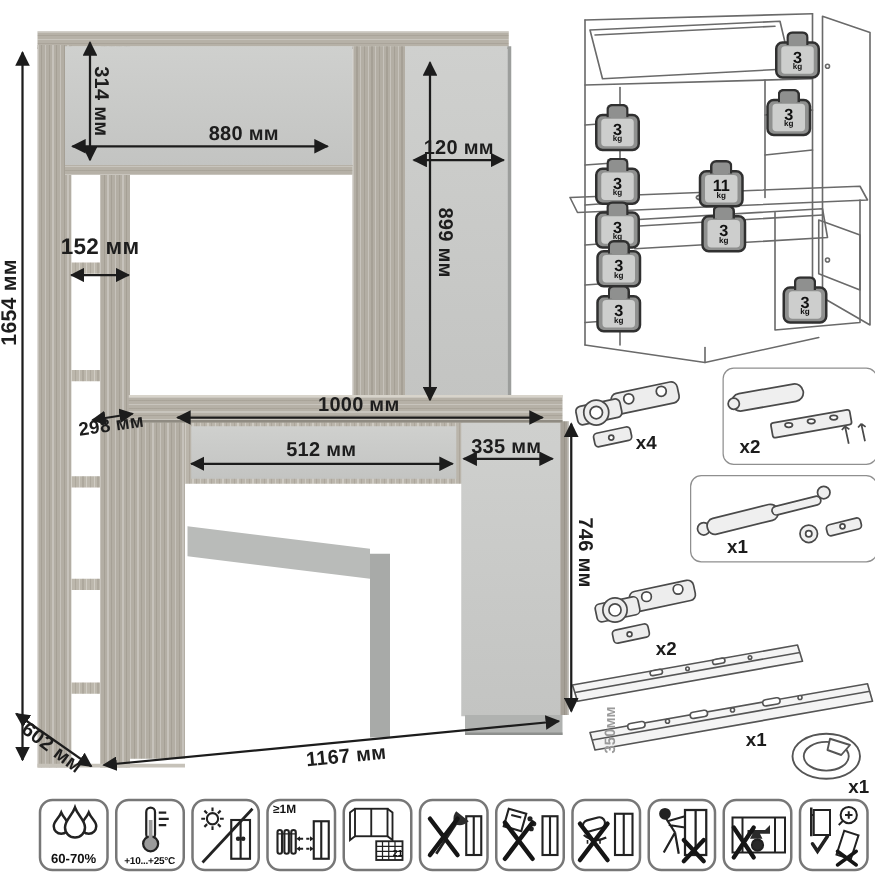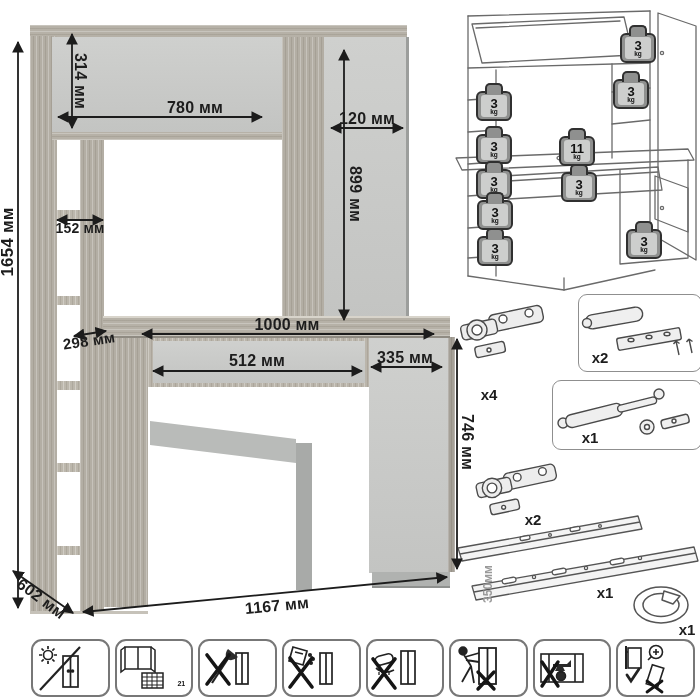--- a/index.html
+++ b/index.html
@@ -87,24 +87,24 @@
       <line x1="153" y1="371" x2="362" y2="371" marker-start="url(#ar)" marker-end="url(#ar)"></line>
       <line x1="371" y1="367" x2="442" y2="367" marker-start="url(#ar)" marker-end="url(#ar)"></line>
       <line x1="457" y1="339" x2="457" y2="569" marker-start="url(#ar)" marker-end="url(#ar)"></line>
       <line x1="13" y1="571" x2="73" y2="613" marker-start="url(#ar)" marker-end="url(#ar)"></line>
       <line x1="83" y1="612" x2="447" y2="577" marker-start="url(#ar)" marker-end="url(#ar)"></line>
     </g>
   </svg>
 
   <div class="dim rotm90" style="left:-52px;top:232px;width:120px;font-size:17px;">1654 мм</div>
   <div class="dim rot90" style="left:36px;top:72px;width:88px;">314 мм</div>
-  <div class="dim" style="left:150px;top:99px;width:90px;">780 мм</div>
+  <div class="dim" style="left:150px;top:99px;width:90px;">880 мм</div>
   <div class="dim" style="left:323px;top:110px;width:88px;">120 мм</div>
   <div class="dim rot90" style="left:309px;top:185px;width:92px;">899 мм</div>
-  <div class="dim" style="left:37px;top:220px;width:86px;font-size:14px;">152 мм</div>
+  <div class="dim" style="left:37px;top:187px;width:86px;font-size:18px;">152 мм</div>
   <div class="dim" style="left:46px;top:332px;width:86px;font-size:15px;transform:rotate(-8deg);">298 мм</div>
   <div class="dim" style="left:239px;top:316px;width:96px;">1000 мм</div>
   <div class="dim" style="left:214px;top:352px;width:86px;">512 мм</div>
   <div class="dim" style="left:362px;top:349px;width:86px;">335 мм</div>
   <div class="dim rot90" style="left:419px;top:433px;width:96px;">746 мм</div>
   <div class="dim" style="left:-5px;top:590px;width:92px;transform:rotate(37deg);">602 мм</div>
   <div class="dim" style="left:229px;top:597px;width:96px;transform:rotate(-5.5deg);">1167 мм</div>
 
   <svg class="abs" style="left:452px;top:8px;" width="248" height="290" viewBox="0 0 248 290">
     <g fill="none" stroke="#6a6a6a" stroke-width="1.3" stroke-linejoin="round" stroke-linecap="round">
@@ -207,21 +207,21 @@
       <rect x="34" y="14" width="54" height="17" rx="5" transform="rotate(-12 61 22)"></rect>
       <circle cx="48" cy="23" r="4" fill="#fff"></circle>
         <circle cx="74" cy="17" r="4" fill="#fff"></circle>
       <rect x="6" y="26" width="36" height="15" rx="4" transform="rotate(-12 24 33)"></rect>
       <circle cx="22" cy="34" r="10"></circle>
         <circle cx="22" cy="34" r="5" fill="#fff"></circle>
       <rect x="20" y="48" width="30" height="11" rx="3" transform="rotate(-12 35 53)"></rect>
       <circle cx="34" cy="54" r="2" fill="#fff"></circle>
     </g>
   </svg>
-  <div class="qty" style="left:472px;top:346px;margin-top:40px;">x4</div>
+  <div class="qty" style="left:500px;top:346px;">x4</div>
 
   <div class="hw-box" style="left:578px;top:294px;width:122px;height:76px;">
     <svg width="118" height="72" viewBox="0 0 118 72">
       <g stroke="#4a4a4a" stroke-width="1.4" fill="#efefef" stroke-linejoin="round">
         <rect x="6" y="16" width="58" height="14" rx="7" transform="rotate(-10 35 23)"></rect>
         <circle cx="8" cy="28" r="4.5"></circle>
         <rect x="38" y="38" width="64" height="12" rx="2" transform="rotate(-10 70 44)"></rect>
         <ellipse cx="52" cy="45" rx="3" ry="1.8" fill="#fff"></ellipse>
           <ellipse cx="70" cy="42" rx="3" ry="1.8" fill="#fff"></ellipse>
           <ellipse cx="88" cy="39" rx="3" ry="1.8" fill="#fff"></ellipse>
@@ -287,36 +287,72 @@
     <g stroke="#555" stroke-width="1.5" fill="#fff" stroke-linejoin="round">
       <ellipse cx="33" cy="25" rx="27" ry="18"></ellipse>
       <ellipse cx="33" cy="25" rx="18" ry="11.5"></ellipse>
       <path d="M36 11 L52 16 L45 24 L34 20 Z"></path>
     </g>
   </svg>
   <div class="qty" style="left:670px;top:621px;">x1</div>
 
   <div id="care-row">
 
-
+    <div class="care">
+      <svg width="50" height="40" viewBox="0 0 50 40">
+        <g fill="none" stroke="#222" stroke-width="2">
+          <path d="M14 8 C12 13 8 15 8 19 a6 6 0 0 0 12 0 C20 15 16 13 14 8 Z"></path>
+          <path d="M36 8 C34 13 30 15 30 19 a6 6 0 0 0 12 0 C42 15 38 13 36 8 Z"></path>
+          <path d="M25 4 C22.5 11 17 14 17 20 a8 8 0 0 0 16 0 C33 14 27.5 11 25 4 Z" fill="#fff"></path>
+        </g>
+      </svg>
+      <div class="ic-label lbl-hum">60-70%</div>
+    </div>
+
+    <div class="care">
+      <svg width="50" height="42" viewBox="0 0 50 42">
+        <g fill="none" stroke="#222" stroke-width="1.8">
+          <rect x="21" y="4" width="7" height="25" rx="3.5"></rect>
+          <circle cx="24.5" cy="33" r="6" fill="#9b9b9b"></circle>
+          <line x1="24.5" y1="14" x2="24.5" y2="29" stroke="#9b9b9b" stroke-width="3"></line>
+          <path d="M31 8 h6 M31 13 h8 M31 18 h6"></path>
+        </g>
+      </svg>
+      <div class="ic-label lbl-temp">+10...+25°C</div>
+    </div>
 
     <div class="care">
       <svg width="50" height="52" viewBox="0 0 50 52">
         <g fill="none" stroke="#222" stroke-width="1.7">
           <circle cx="13" cy="13" r="4.5"></circle>
           <path d="M13 4 v3 M13 19 v3 M4 13 h3 M19 13 h3 M6.5 6.5 l2.2 2.2 M17.3 17.3 l2.2 2.2 M19.5 6.5 l-2.2 2.2 M8.7 17.3 l-2.2 2.2"></path>
           <rect x="28" y="14" width="15" height="31"></rect>
           <line x1="35.5" y1="14" x2="35.5" y2="45"></line>
           <circle cx="33.5" cy="29" r="1" fill="#222"></circle>
             <circle cx="37.5" cy="29" r="1" fill="#222"></circle>
           <line x1="5" y1="48" x2="45" y2="5" stroke-width="2.2"></line>
         </g>
       </svg>
     </div>
 
+    <div class="care">
+      <svg width="50" height="52" viewBox="0 0 50 52">
+        <g fill="none" stroke="#222" stroke-width="1.7">
+          <rect x="5" y="22" width="3.6" height="19" rx="1.8"></rect>
+          <rect x="10.5" y="22" width="3.6" height="19" rx="1.8"></rect>
+          <rect x="16" y="22" width="3.6" height="19" rx="1.8"></rect>
+          <path d="M5 25 h15" stroke-width="1"></path>
+          <rect x="34" y="15" width="12" height="30"></rect>
+          <line x1="40" y1="15" x2="40" y2="45"></line>
+          <path d="M23 29 h8 M23 37 h8" stroke-dasharray="2.5 2.5"></path>
+          <path d="M31 27 l3 2 -3 2 Z M23 27 l-3 2 3 2 Z M31 35 l3 2 -3 2 Z M23 35 l-3 2 3 2 Z" fill="#222" stroke="none"></path>
+        </g>
+      </svg>
+      <div class="ic-label lbl-heat">≥1М</div>
+    </div>
 
     <div class="care">
       <svg width="50" height="52" viewBox="0 0 50 52">
         <g fill="none" stroke="#222" stroke-width="1.5">
           <rect x="6" y="5" width="26" height="22"></rect>
           <line x1="19" y1="5" x2="19" y2="27"></line>
           <path d="M6 5 L2 8 V30 L6 27 M32 5 L36 8 V30 L32 27"></path>
           <rect x="23" y="31" width="21" height="15" fill="#fff"></rect>
           <path d="M23 35 h21 M28 31 v15 M33 31 v15 M38 31 v15 M23 39 h21 M23 43 h21" stroke-width="1"></path>
         </g>

